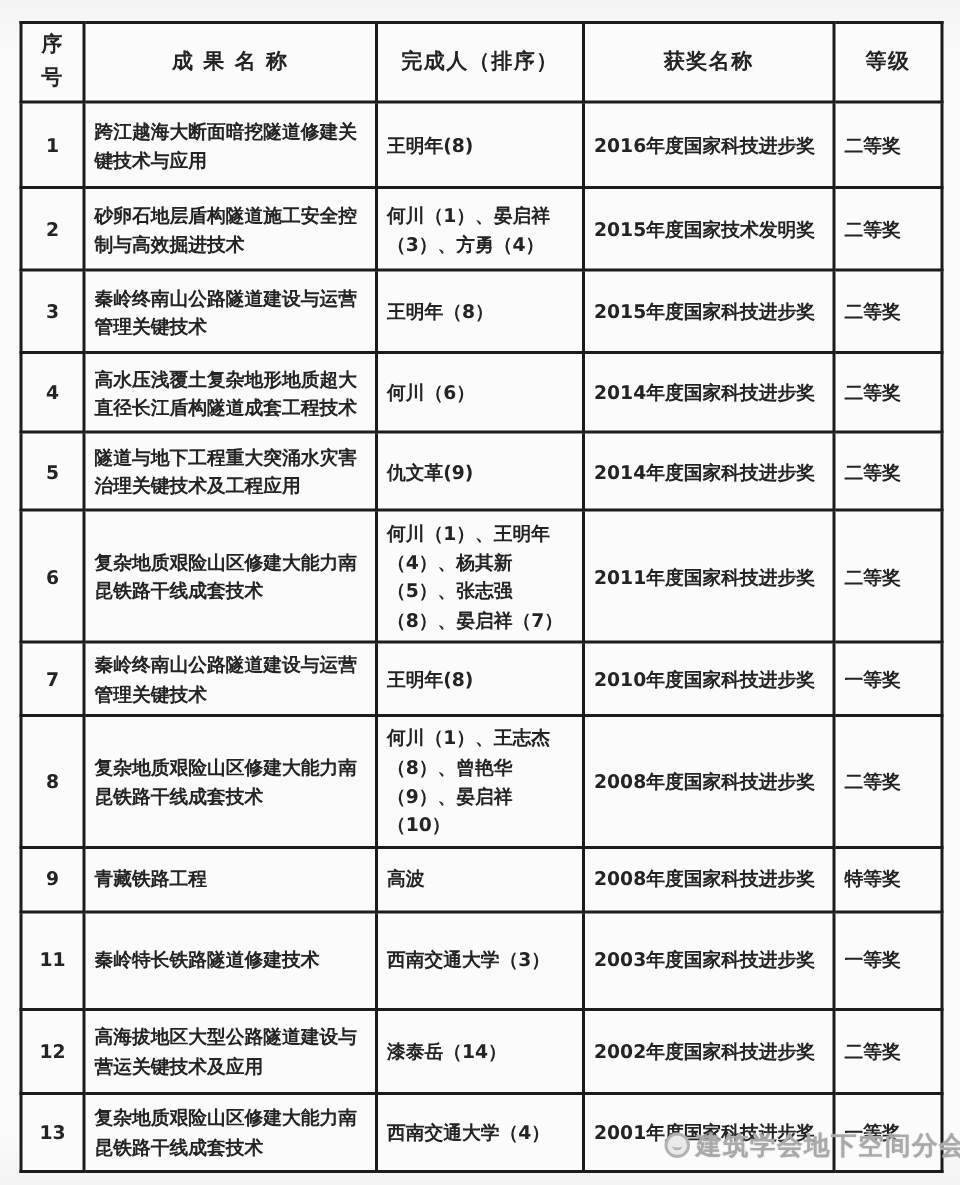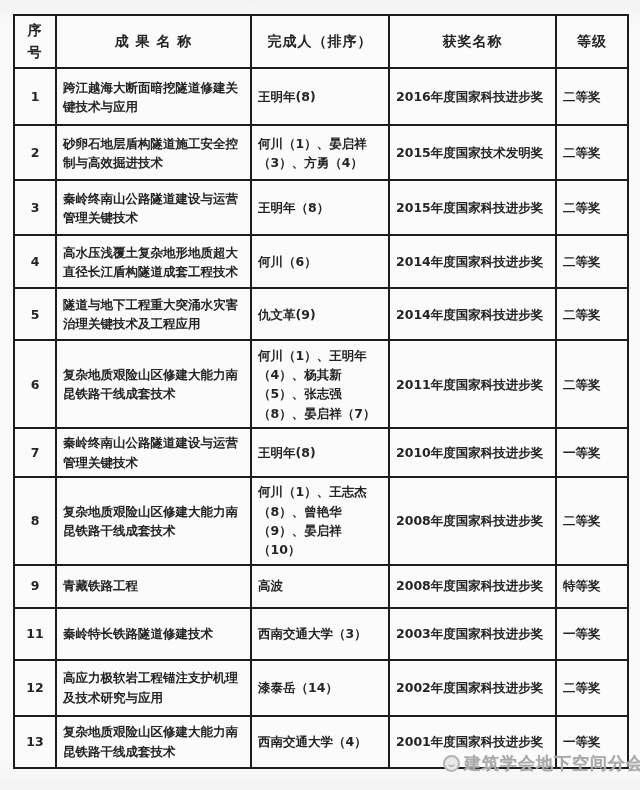--- a/index.html
+++ b/index.html
@@ -153,30 +153,30 @@
           <td class="award">2008年度国家科技进步奖</td>
           <td class="grade">二等奖</td>
         </tr>
         <tr style="height: 43px;">
           <td class="no">9</td>
           <td class="name">青藏铁路工程</td>
           <td class="people">高波</td>
           <td class="award">2008年度国家科技进步奖</td>
           <td class="grade">特等奖</td>
         </tr>
-        <tr style="height: 52px;">
+        <tr style="height: 65px;">
           <td class="no">11</td>
           <td class="name">秦岭特长铁路隧道修建技术</td>
           <td class="people">西南交通大学（3）</td>
           <td class="award">2003年度国家科技进步奖</td>
           <td class="grade">一等奖</td>
         </tr>
         <tr style="height: 56px;">
           <td class="no">12</td>
-          <td class="name">高应力极软岩工程锚注支护机理及技术研究与应用</td>
+          <td class="name">高海拔地区大型公路隧道建设与营运关键技术及应用</td>
           <td class="people">漆泰岳（14）</td>
           <td class="award">2002年度国家科技进步奖</td>
           <td class="grade">二等奖</td>
         </tr>
         <tr style="height: 52px;">
           <td class="no">13</td>
           <td class="name">复杂地质艰险山区修建大能力南昆铁路干线成套技术</td>
           <td class="people">西南交通大学（4）</td>
           <td class="award">2001年度国家科技进步奖</td>
           <td class="grade">一等奖</td>

